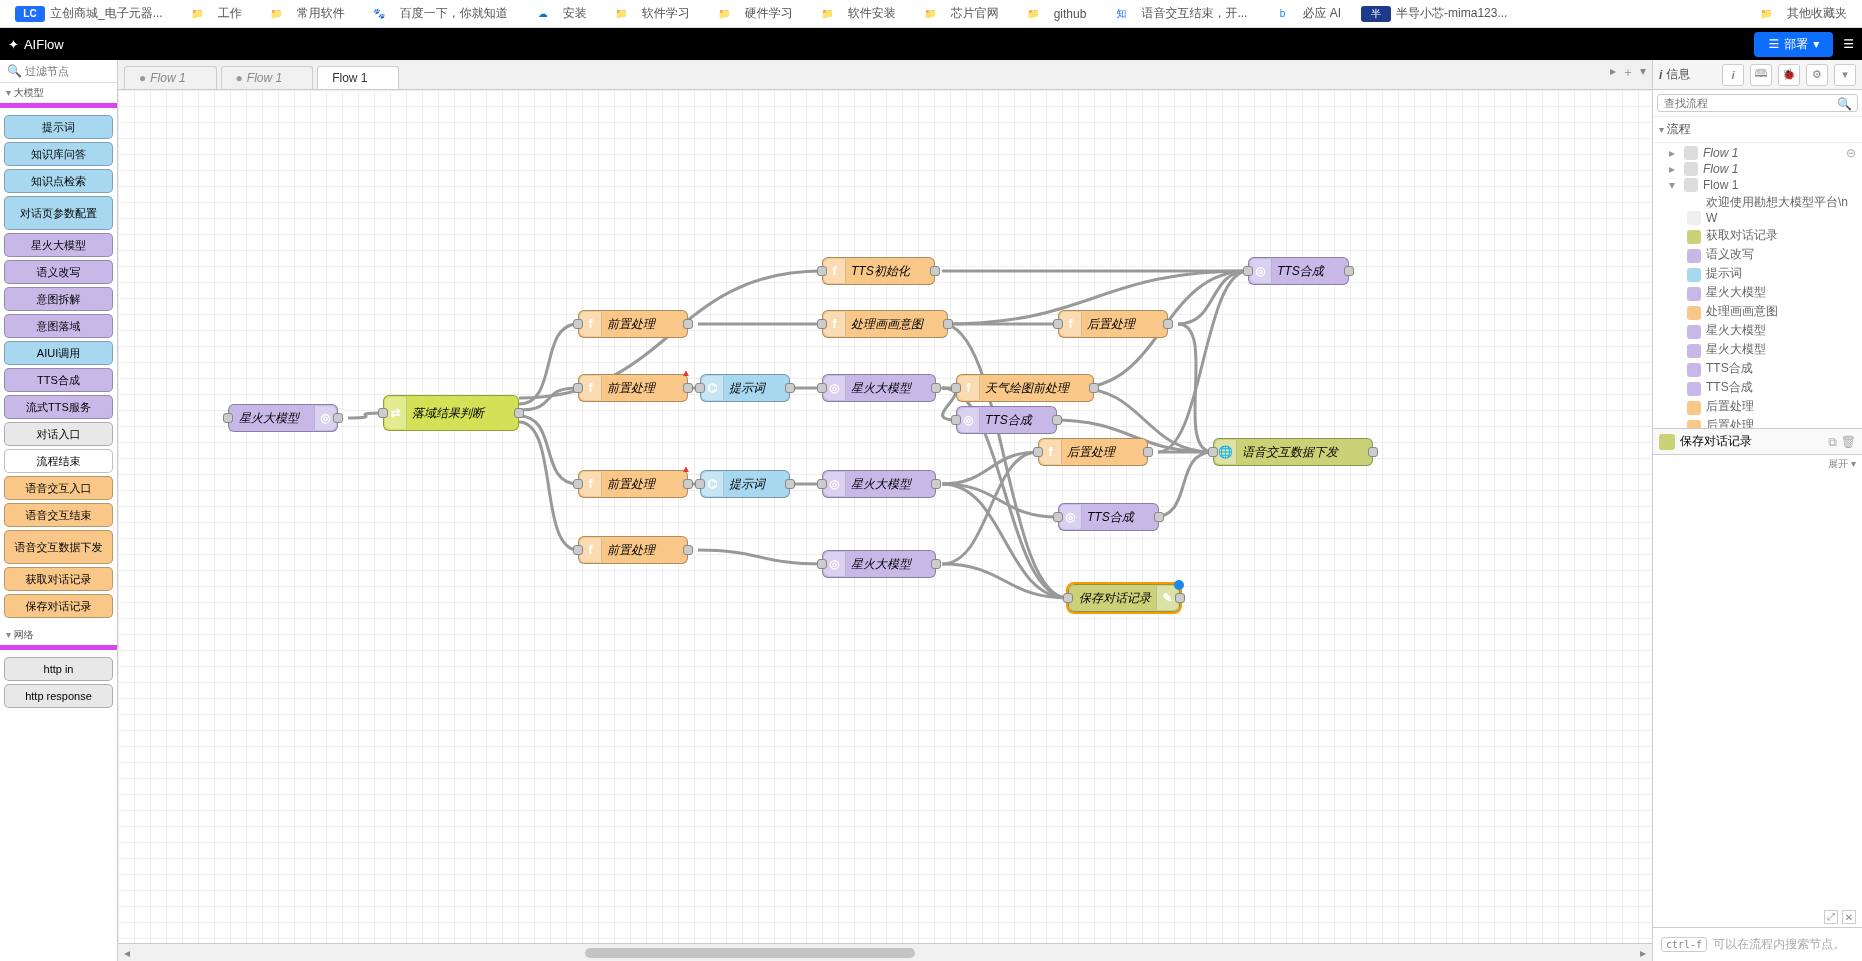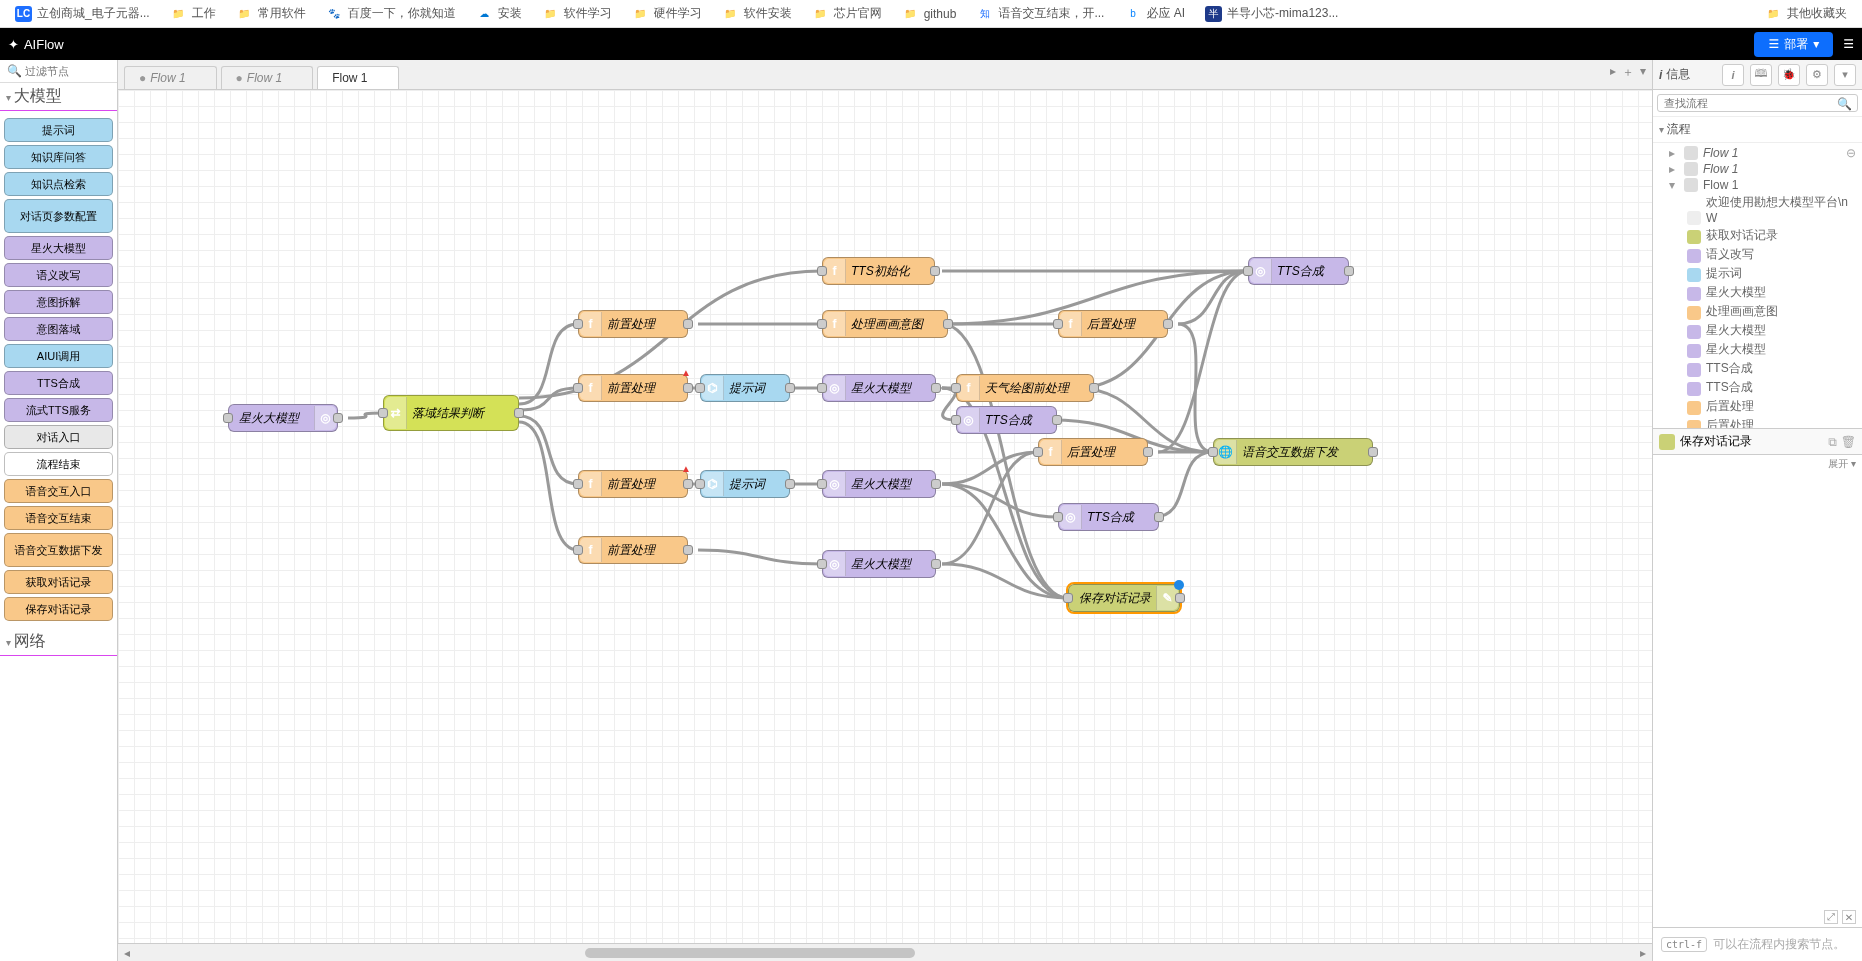--- a/index.html
+++ b/index.html
@@ -1,41 +1,41 @@
 <!DOCTYPE html>
 <html><head>
 <meta charset="utf-8">
 <style>
   * { box-sizing: border-box; margin: 0; padding: 0; }
   body { font-family: "Microsoft YaHei", Arial, sans-serif; font-size: 12px; background: #fff; overflow: hidden; }
 
   .bookmarks { height: 28px; background: #fff; border-bottom: 1px solid #ddd; display: flex; align-items: center; gap: 10px; padding: 0 10px; overflow: hidden; }
   .bm { display: flex; align-items: center; gap: 5px; padding: 2px 5px; cursor: pointer; white-space: nowrap; color: #555; }
-  .bm .ico { width: 17px; height: 16px; display: flex; align-items: center; justify-content: center; border-radius: 3px; font-size: 10px; }
+  .bm .ico { width: 30px; height: 16px; display: flex; align-items: center; justify-content: center; border-radius: 3px; font-size: 10px; }
   .folder { color: #e6b74a; }
   .lc { background: #1e6fff; color: #fff; font-weight: bold; font-size: 9px; }
   .baidu { color: #2932e1; font-weight: bold; }
   .cloud { color: #0078d4; }
   .zhihu { color: #1e6fff; }
   .bing { color: #0a84ff; }
   .mi { background: #1e3a8a; color: #fff; font-size: 9px; }
   .spacer { flex: 1; }
 
   .appbar { height: 32px; background: #000; color: #fff; display: flex; align-items: center; padding: 0 8px; }
   .appbar .logo { display: flex; align-items: center; gap: 5px; font-size: 13px; }
   .appbar .spacer { flex: 1; }
   .deploy-btn { background: #0d6efd; color: #fff; padding: 4px 14px; border-radius: 4px; display: flex; align-items: center; gap: 5px; cursor: pointer; }
   .menu-btn { margin-left: 10px; cursor: pointer; }
 
   .main { display: flex; height: calc(100vh - 60px); }
 
   .palette { width: 118px; border-right: 1px solid #ccc; background: #fff; display: flex; flex-direction: column; overflow-y: auto; }
   .pal-search { padding: 4px; border-bottom: 1px solid #ddd; display: flex; align-items: center; }
   .pal-search input { border: none; outline: none; width: 80px; font-size: 11px; color: #888; }
-  .cat { padding: 3px 6px; font-size: 16px; color: #555; cursor: pointer; border-bottom: 1px solid #d946ef; }
+  .cat { padding: 3px 6px; font-size: 10px; color: #555; cursor: pointer; border-bottom: 5px solid #d946ef; }
   .cat::before { content: "▾ "; font-size: 10px; color: #888; }
   .pal-items { padding: 4px; }
   .pal-node { height: 24px; margin: 3px 0; border-radius: 5px; display: flex; align-items: center; justify-content: center; font-size: 11px; position: relative; border: 1px solid rgba(0,0,0,.25); text-align: center; line-height: 1.1; padding: 0 8px; cursor: grab; }
   .pal-node.tall { height: 34px; }
 
   .c-orange { background: #f9c889; }
   .c-purple { background: #c7b8e8; }
   .c-blue { background: #a8d8f0; }
   .c-green { background: #d4e157; }
   .c-olive { background: #cad176; }
@@ -205,20 +205,24 @@
         <div class="pal-node c-purple">流式TTS服务</div>
         <div class="pal-node c-grey">对话入口</div>
         <div class="pal-node c-white">流程结束</div>
         <div class="pal-node c-orange">语音交互入口</div>
         <div class="pal-node c-orange">语音交互结束</div>
         <div class="pal-node c-orange tall">语音交互数据下发</div>
         <div class="pal-node c-orange">获取对话记录</div>
         <div class="pal-node c-orange">保存对话记录</div>
       </div>
     <div class="cat">网络</div>
+    <div class="pal-items" id="pal2">
+        <div class="pal-node c-grey">http in</div>
+        <div class="pal-node c-grey">http response</div>
+      </div>
   </div>
 
   <div class="canvas-area">
     <div class="tabs">
       <div id="tabs-host" style="display:flex;">
           <div class="tab"><span class="ico">●</span><span>Flow 1</span></div>
           <div class="tab"><span class="ico">●</span><span>Flow 1</span></div>
           <div class="tab active"><span>Flow 1</span></div>
         </div>
       <div class="tab-ctrls">

